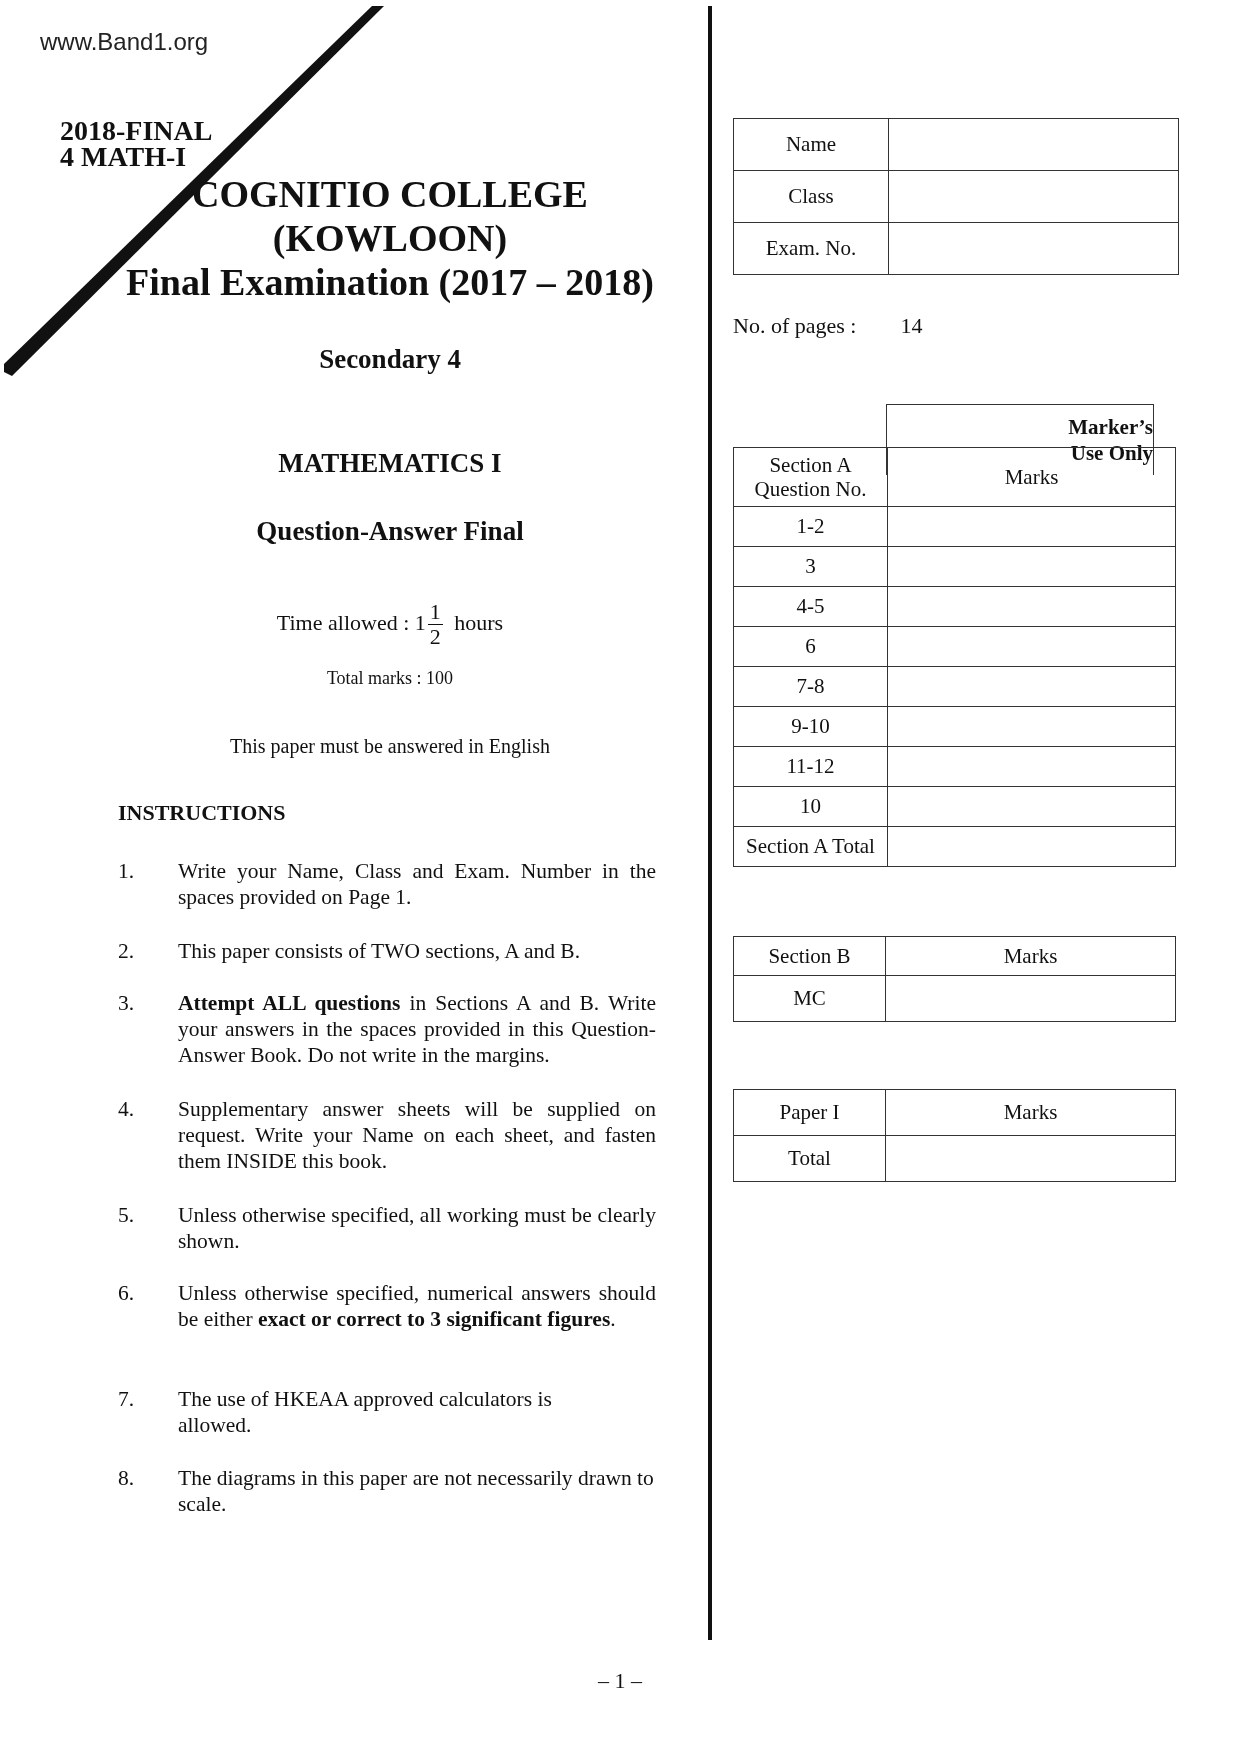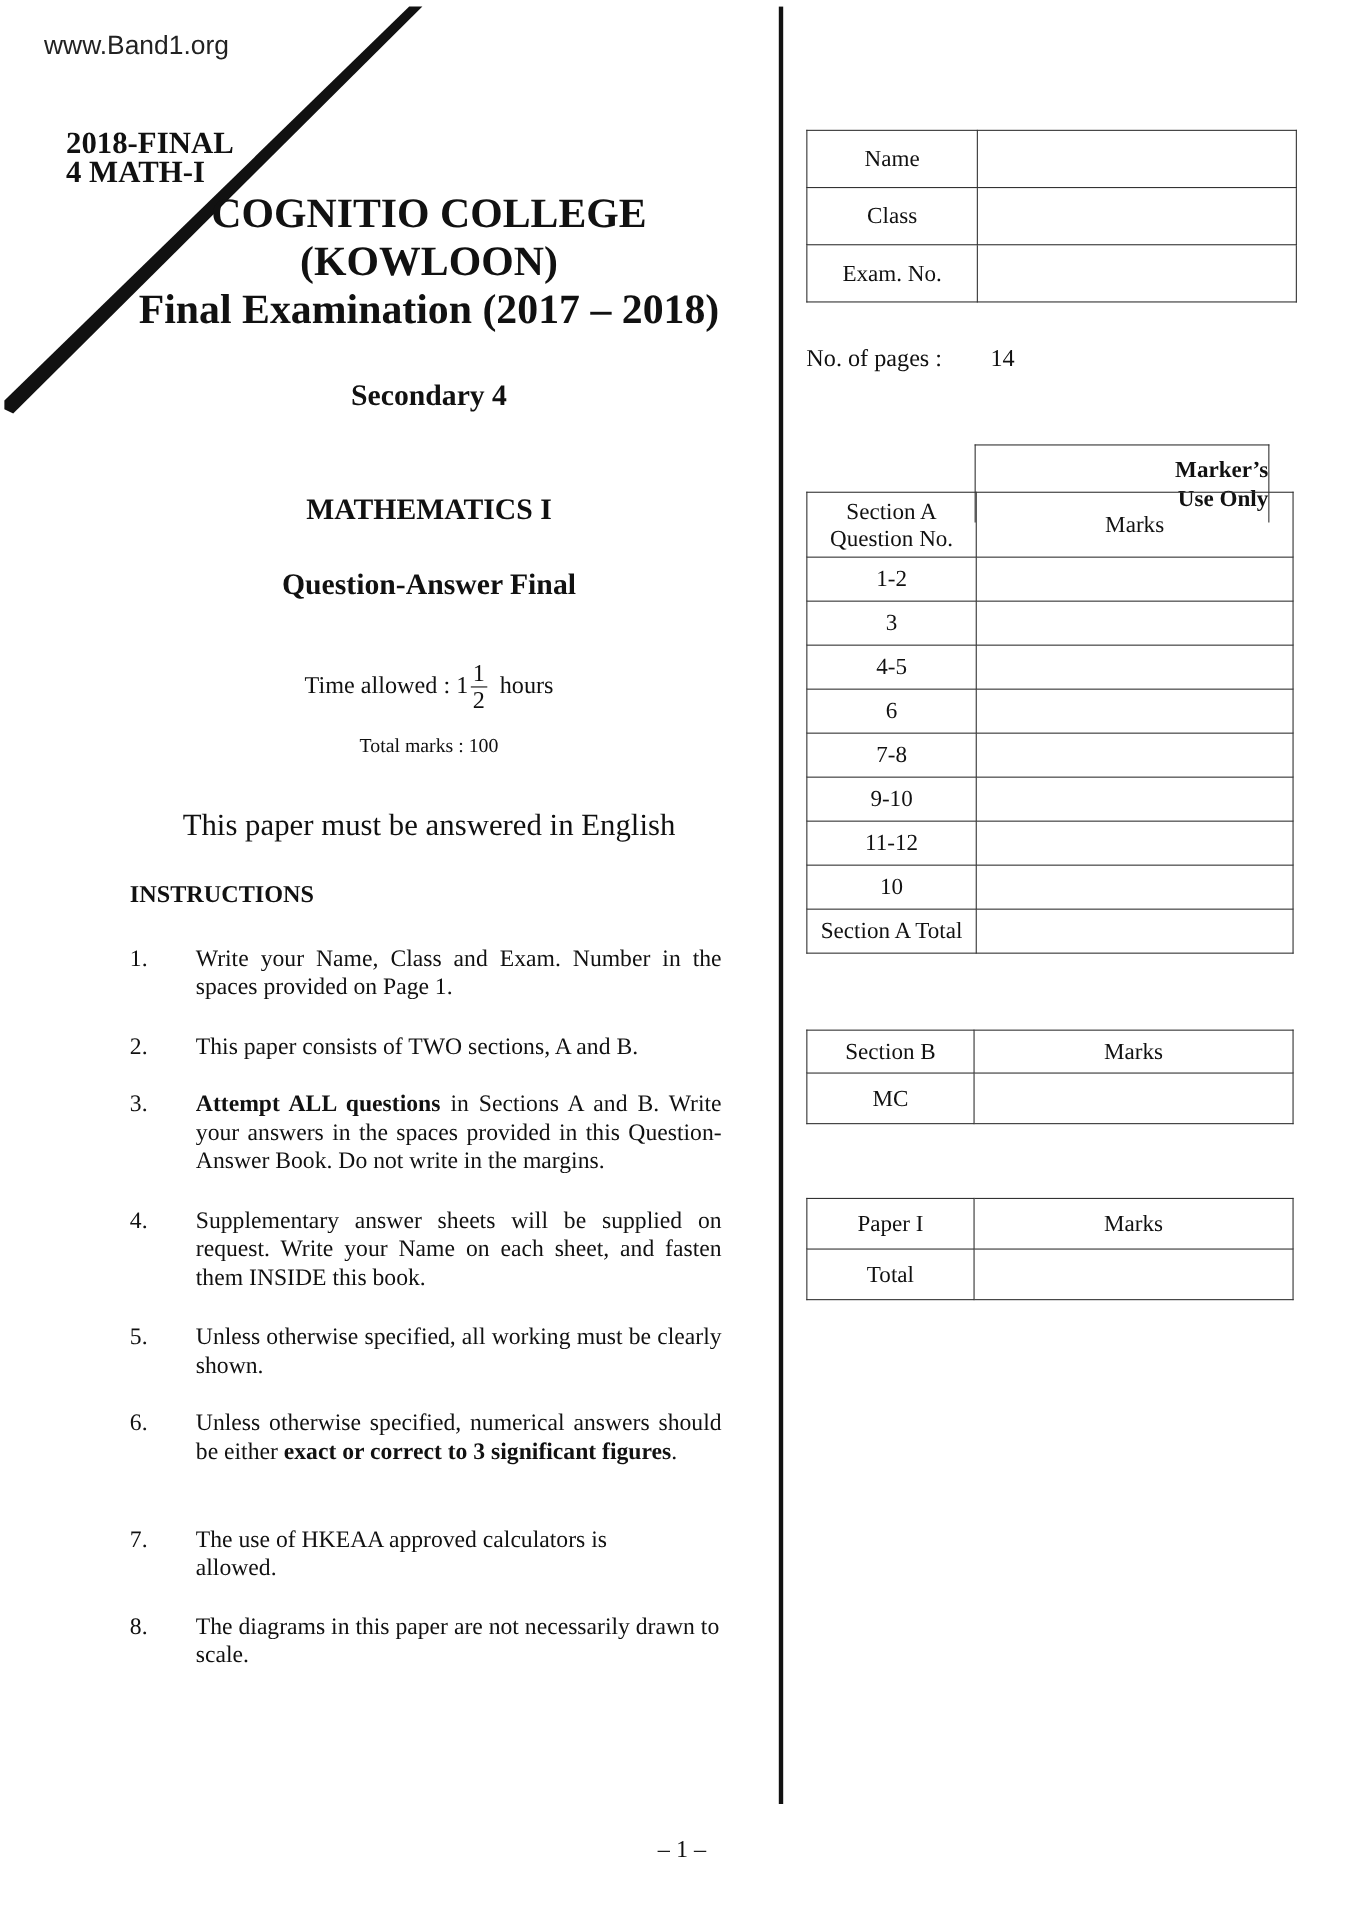--- a/index.html
+++ b/index.html
@@ -13,21 +13,21 @@
   .center-col { left:100px; width:580px; text-align:center; }
   .t-college { top:172px; font-weight:bold; font-size:38px; line-height:44px; }
   .t-sec { top:344px; font-weight:bold; font-size:27px; }
   .t-math { top:448px; font-weight:bold; font-size:27px; }
   .t-qab { top:516px; font-weight:bold; font-size:27px; }
   .t-time { top:600px; font-size:22px; line-height:30px; }
   .frac { display:inline-block; vertical-align:middle; text-align:center; margin:0 6px 0 2px; font-size:22px; line-height:24px; }
   .frac .num { display:block; border-bottom:1.5px solid #111; padding:0 2px; }
   .frac .den { display:block; }
   .t-total { top:668px; font-size:18px; }
-  .t-eng { top:735px; font-size:28px; }
+  .t-eng { top:735px; font-size:20px; }
   .instr-h { left:118px; top:800px; font-weight:bold; font-size:22px; }
   .instr { left:118px; width:538px; font-size:21.5px; line-height:26px; }
   .instr .num { position:absolute; left:0; top:0; width:50px; }
   .instr .txt { margin-left:60px; text-align:justify; }
   .instr .txt.left { text-align:left; }
   b { font-weight:bold; }
   .pagenum { left:0; width:1240px; top:1668px; text-align:center; font-size:22px; }
   table.box { position:absolute; border-collapse:collapse; font-size:21px; }
   table.box td { border:1.6px solid #333; text-align:center; vertical-align:middle; padding:0; }
   .pages { left:733px; top:313px; font-size:22px; }

